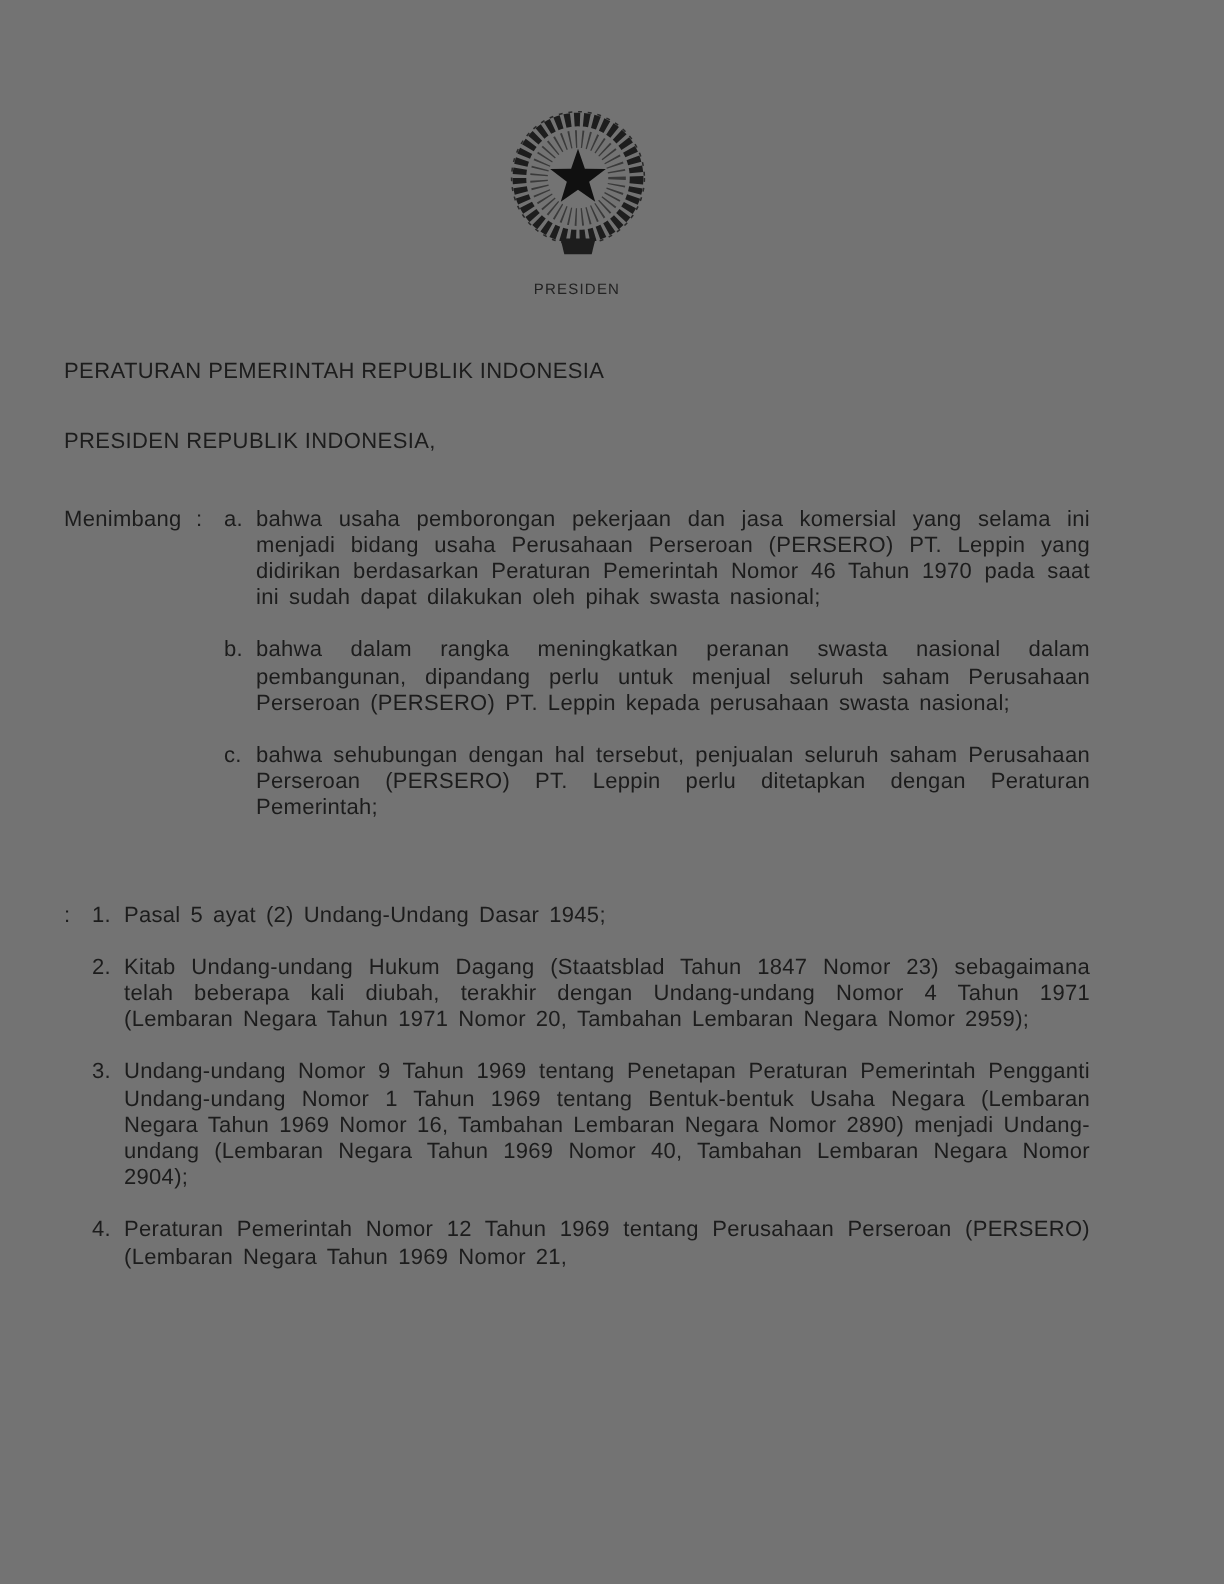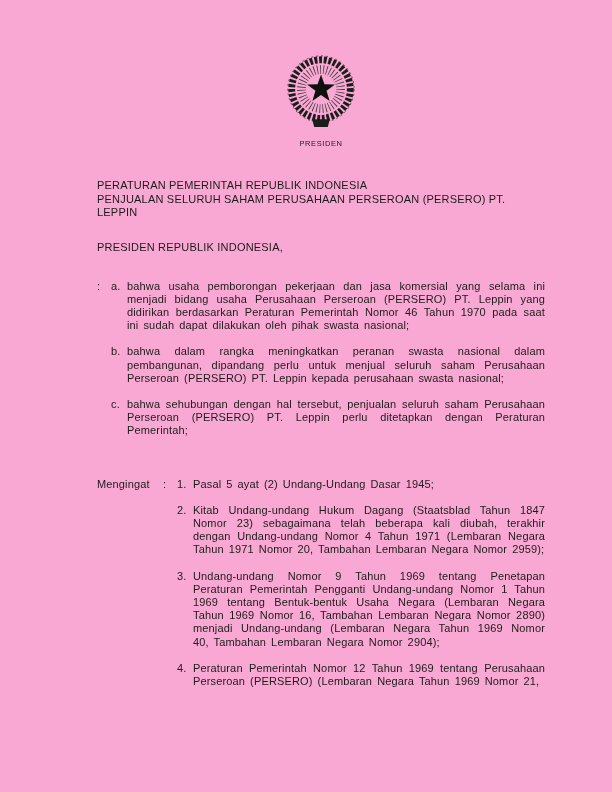--- a/index.html
+++ b/index.html
@@ -5,22 +5,22 @@
   * { margin: 0; padding: 0; box-sizing: border-box; }
   html, body { background: #e8e8e8; }
   body {
     width: 612px; height: 792px;
     font-family: "Liberation Sans", sans-serif;
     color: #1c1c1c;
     margin: 0 auto;
   }
   .page {
     width: 612px; height: 792px;
-    background: #f9a8d4;
-    padding: 50px 67px 0 97px;
+    background: #737373;
+    padding: 50px 67px 0 32px;
     overflow: hidden;
   }
   .emblem-wrap { text-align: center; }
   .emblem-svg { width: 100px; height: 82px; display: inline-block; }
   .agency {
     text-align: center;
     font-size: 7.5px;
     line-height: 10px;
     letter-spacing: 0.6px;
     margin-top: 3px;
@@ -77,45 +77,44 @@
       <path d="M41 71 L59 71 L57 79 L43 79 Z" fill="#1d1d1d"></path>
     </svg>
   </div>
 
   <div class="agency">
     <div>PRESIDEN</div>
   </div>
 
   <div class="title-block">
     <div>PERATURAN PEMERINTAH REPUBLIK INDONESIA</div>
-    <div>PENJUALAN SELURUH SAHAM PERUSAHAAN PERSEROAN (PERSERO) PT. LEPPIN</div>
   </div>
 
   <div class="salutation">PRESIDEN REPUBLIK INDONESIA,</div>
 
   <div class="section first">
+    <div class="sec-label">Menimbang</div>
     <div class="sec-colon">:</div>
     <div class="sec-items">
       <div class="item">
         <div class="item-marker">a.</div>
         <div class="item-text">bahwa usaha pemborongan pekerjaan dan jasa komersial yang selama ini menjadi bidang usaha Perusahaan Perseroan (PERSERO) PT. Leppin yang didirikan berdasarkan Peraturan Pemerintah Nomor 46 Tahun 1970 pada saat ini sudah dapat dilakukan oleh pihak swasta nasional;</div>
       </div>
       <div class="item">
         <div class="item-marker">b.</div>
         <div class="item-text">bahwa dalam rangka meningkatkan peranan swasta nasional dalam pembangunan, dipandang perlu untuk menjual seluruh saham Perusahaan Perseroan (PERSERO) PT. Leppin kepada perusahaan swasta nasional;</div>
       </div>
       <div class="item">
         <div class="item-marker">c.</div>
         <div class="item-text">bahwa sehubungan dengan hal tersebut, penjualan seluruh saham Perusahaan Perseroan (PERSERO) PT. Leppin perlu ditetapkan dengan Peraturan Pemerintah;</div>
       </div>
     </div>
   </div>
 
   <div class="section second">
-    <div class="sec-label">Mengingat</div>
     <div class="sec-colon">:</div>
     <div class="sec-items">
       <div class="item">
         <div class="item-marker">1.</div>
         <div class="item-text">Pasal 5 ayat (2) Undang-Undang Dasar 1945;</div>
       </div>
       <div class="item">
         <div class="item-marker">2.</div>
         <div class="item-text">Kitab Undang-undang Hukum Dagang (Staatsblad Tahun 1847 Nomor 23) sebagaimana telah beberapa kali diubah, terakhir dengan Undang-undang Nomor 4 Tahun 1971 (Lembaran Negara Tahun 1971 Nomor 20, Tambahan Lembaran Negara Nomor 2959);</div>
       </div>

